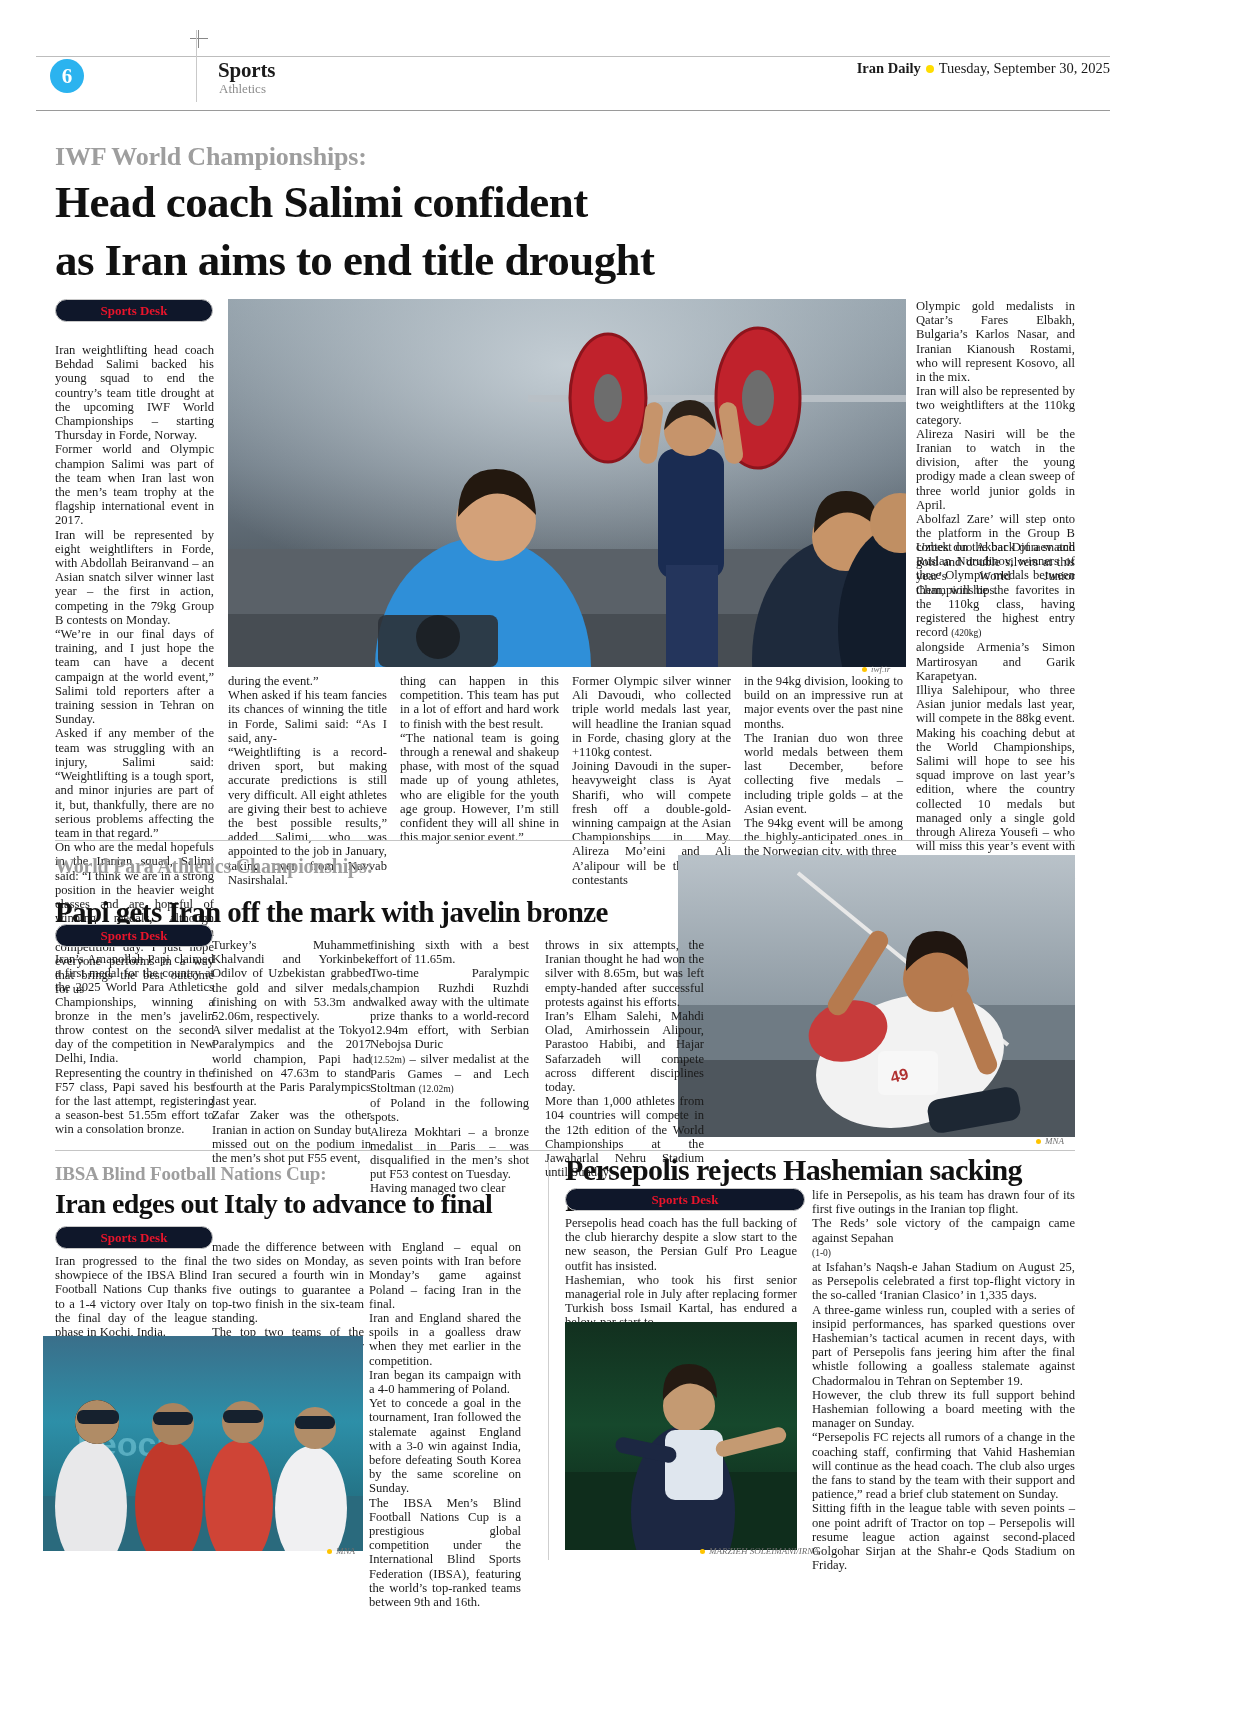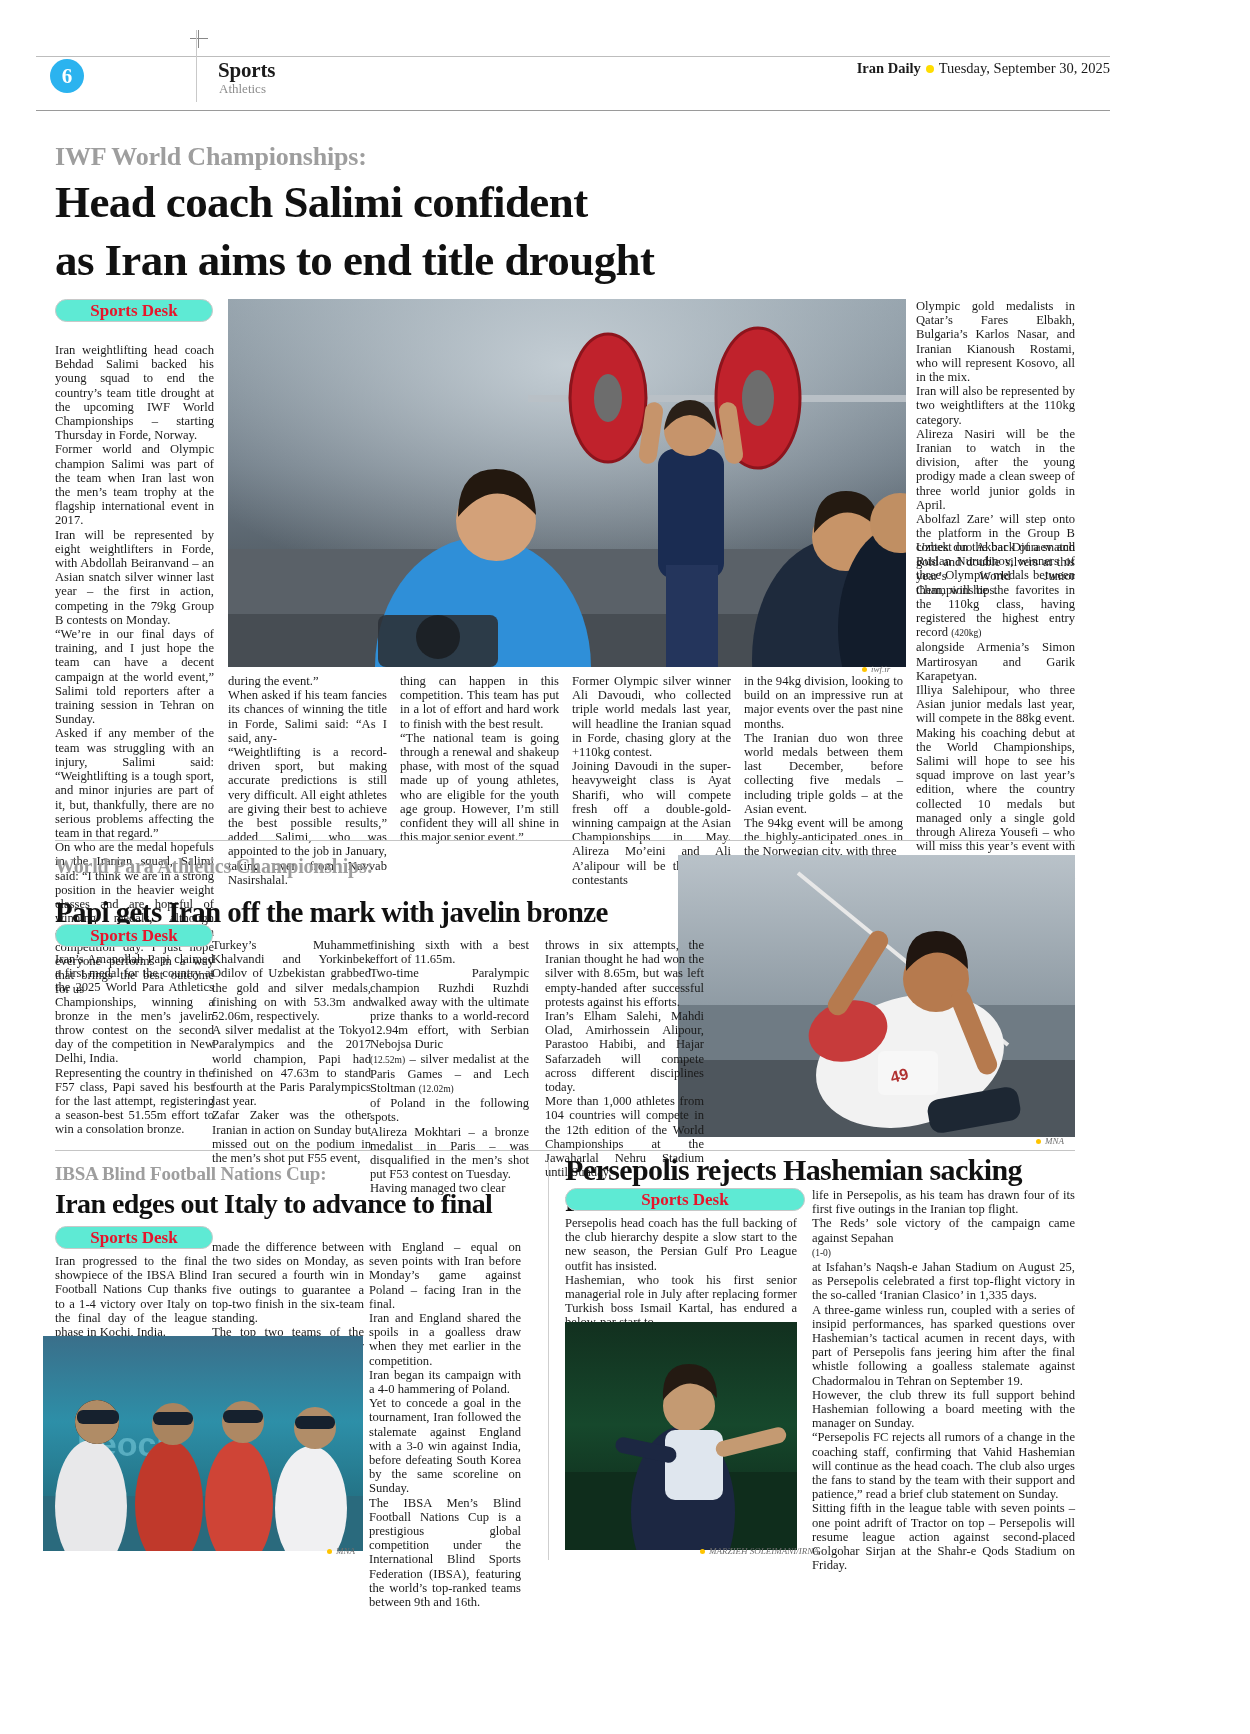--- a/index.html
+++ b/index.html
@@ -61,23 +61,23 @@
   .headline {
     font-family:"Liberation Serif", serif;
     font-weight:bold; color:#111;
     letter-spacing:-0.6px; line-height:1.02;
   }
 
   
   .desk-pill {
     border:1px solid #c8c8c8; border-radius:14px;
     height:23px; display:flex; align-items:center; justify-content:center;
-    color:#e8142b; font-weight:bold; font-size:17px;
-    font-family:"Liberation Serif", serif;
-    background:#5eead4;
+    color:#e8142b; font-weight:bold; font-size:13px;
+    font-family:"Liberation Serif", serif;
+    background:#0f172a;
   }
 
   
   .col {
     font-family:"Liberation Serif", serif;
     font-size:12.6px; line-height:14.2px;
     text-align:justify; color:#1a1a1a;
     -webkit-hyphens:auto; hyphens:auto;
   }
   .col p { margin:0; }

